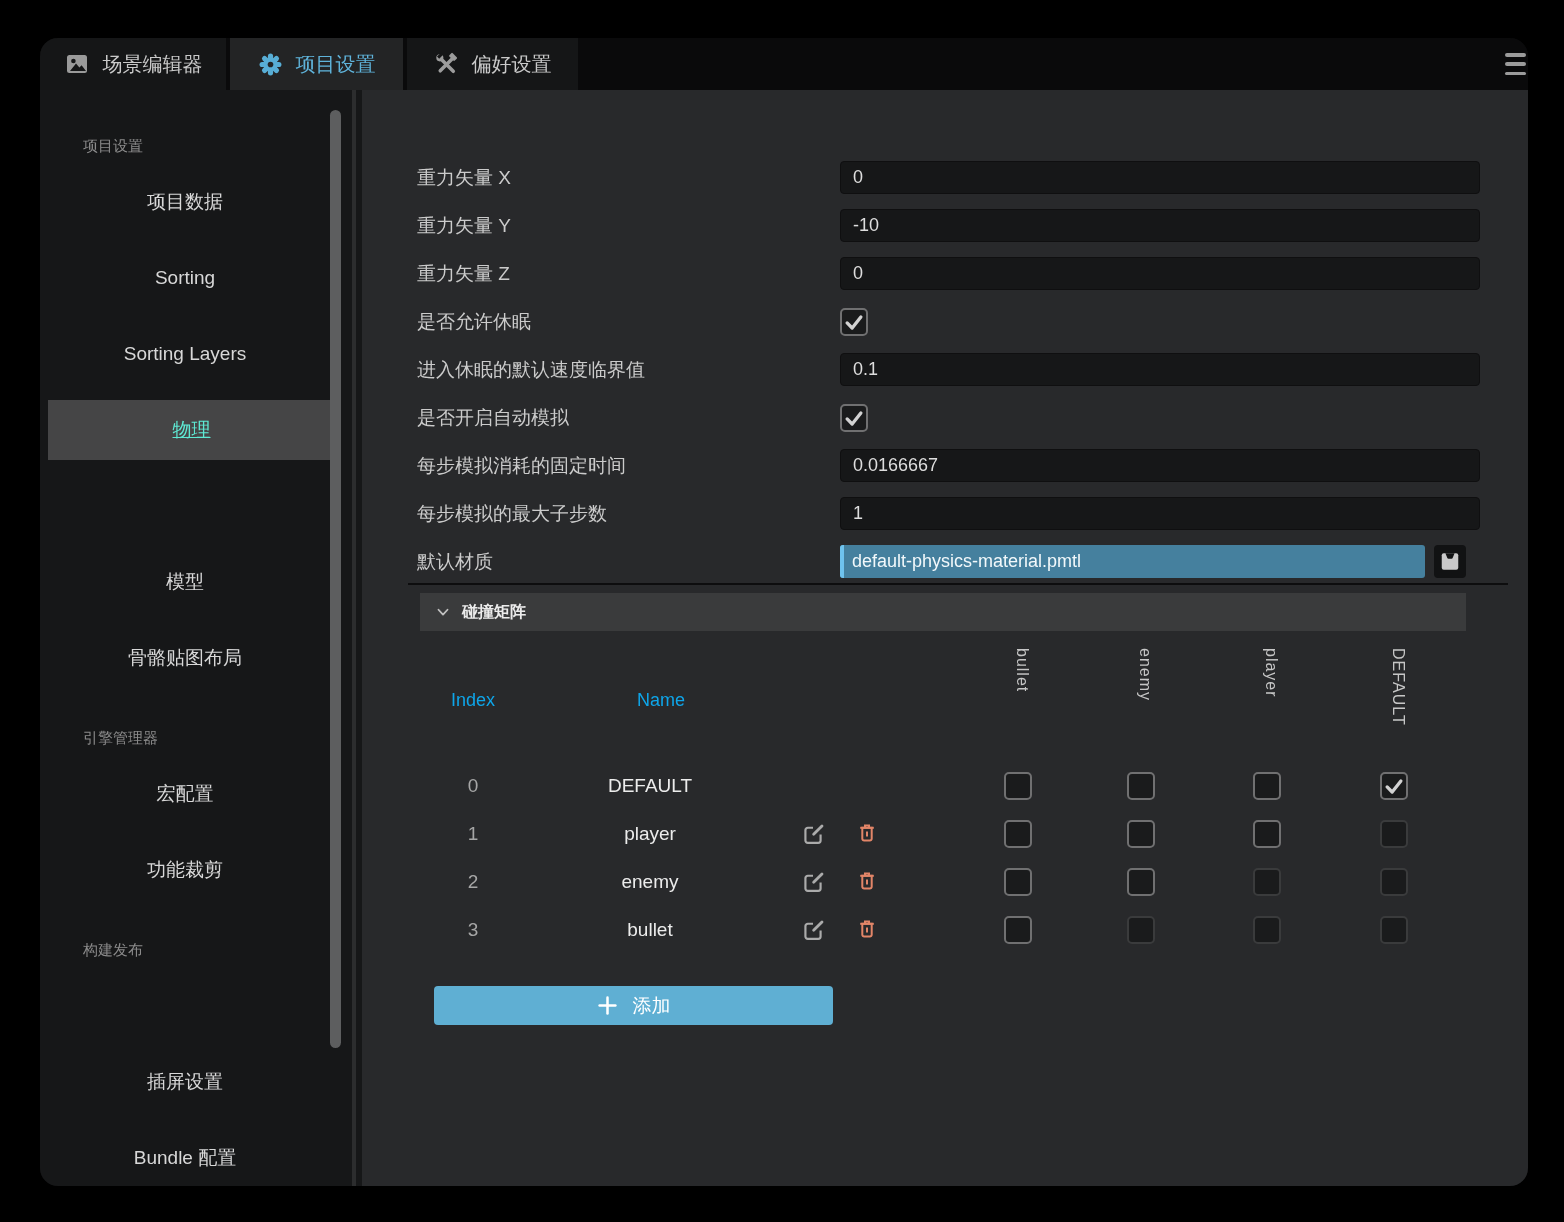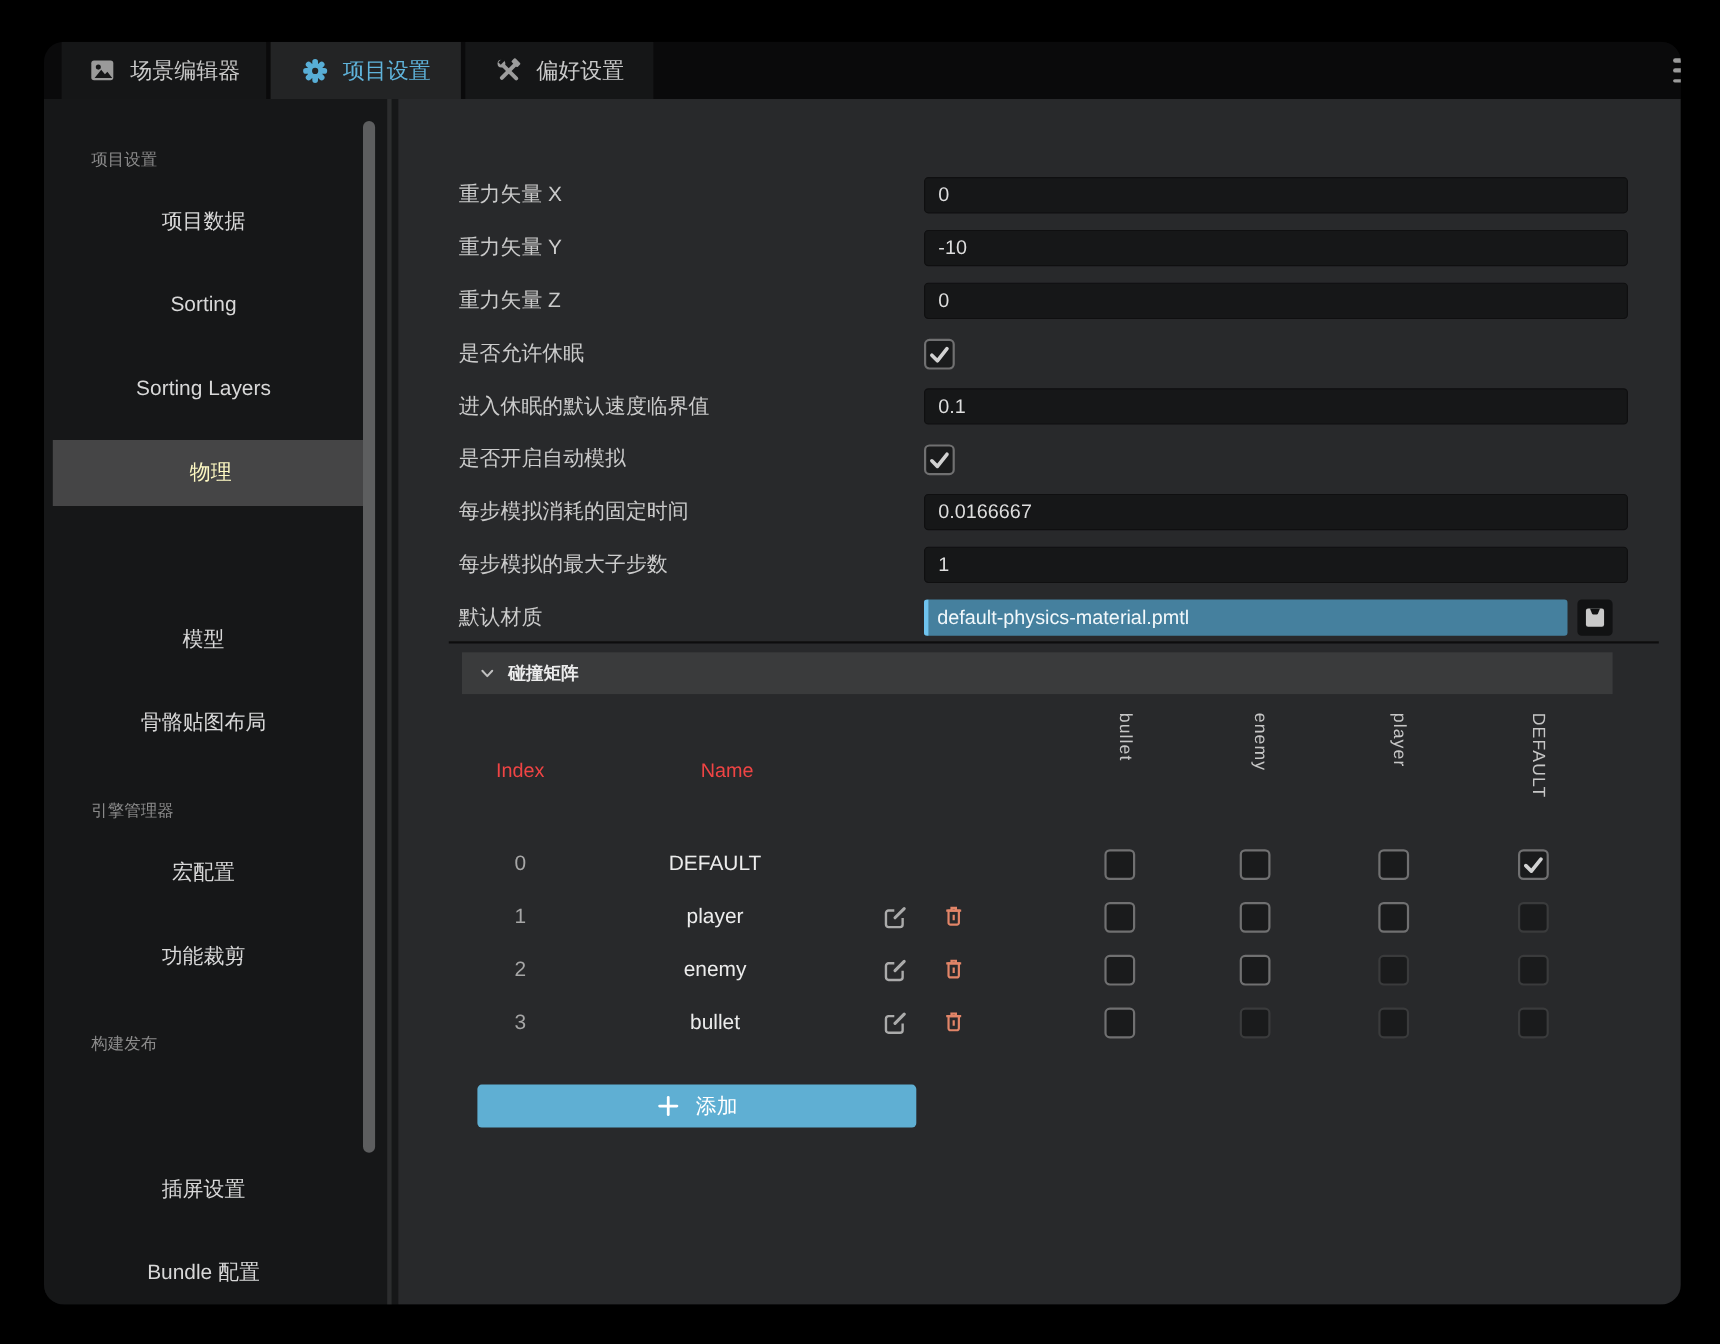--- a/index.html
+++ b/index.html
@@ -1,35 +1,35 @@
 <!DOCTYPE html>
 <html><head>
 <meta charset="utf-8">
 <style>
   html,body{margin:0;padding:0;background:#000;}
   .stage{position:relative;width:1564px;height:1222px;background:#000;overflow:hidden;
          font-family:"Liberation Sans","DejaVu Sans",sans-serif;-webkit-font-smoothing:antialiased;}
   .window{position:absolute;left:40px;top:38px;width:1488px;height:1148px;background:#0a0a0b;
           border-radius:18px;overflow:hidden;}
   
-  .tabbar{position:absolute;left:16px;top:0;right:0;height:52px;background:#0a0a0b;}
+  .tabbar{position:absolute;left:0;top:0;right:0;height:52px;background:#0a0a0b;}
   .tab{position:absolute;top:0;height:52px;display:flex;align-items:center;justify-content:center;
        gap:13px;background:#151617;color:#c9c9c9;font-size:20px;cursor:pointer;}
   .tab.active{background:#232425;color:#5fb3da;}
   .tab svg{display:block;}
   .hamburger{position:absolute;top:15px;width:21px;height:22px;display:flex;flex-direction:column;
              justify-content:space-between;cursor:pointer;}
   .hamburger span{display:block;height:3.5px;border-radius:2px;background:#9b9b9b;}
   
   .content{position:absolute;left:0;top:52px;right:0;bottom:0;}
   .sidebar{position:absolute;left:0;top:0;width:322px;height:100%;background:#161718;}
   .side-section{position:absolute;left:43px;font-size:15px;color:#8b8b8b;line-height:18px;}
   .side-item{position:absolute;left:0;width:290px;text-align:center;font-size:19px;color:#d8d8d8;
              line-height:34px;cursor:pointer;}
-  .side-item.selected{left:8px;width:287px;line-height:60px;background:#454546;color:#fef9c3;}
+  .side-item.selected{left:8px;width:287px;line-height:60px;background:#454546;color:#5eead4;text-decoration:underline;}
   .scrollthumb{position:absolute;left:290px;top:20px;width:11px;height:938px;background:#5d5e5f;
                border-radius:6px;}
   .splitter{position:absolute;left:312px;top:0;width:4px;height:100%;background:#2c2d2e;}
   .main{position:absolute;left:322px;top:0;right:0;height:100%;background:#28292b;}
   
   .frow{position:absolute;left:0;right:0;height:34px;}
   .flabel{position:absolute;left:55px;top:0;font-size:19px;line-height:34px;color:#cbcbcb;}
   .finput{position:absolute;left:478px;top:0;width:614px;height:31px;background:#161718;
           border:1px solid #0f0f10;border-radius:4px;color:#dedede;font-size:18px;padding:0 12px;
           font-family:"Liberation Sans","DejaVu Sans",sans-serif;outline:none;}
@@ -46,21 +46,21 @@
   .assetbtn{position:absolute;left:1072px;top:0;width:32px;height:33px;background:#111213;
             border-radius:4px;display:flex;align-items:center;justify-content:center;cursor:pointer;}
   
   .divider{position:absolute;left:46px;top:493px;width:1100px;height:2px;background:#0d0d0e;}
   .sec-header{position:absolute;left:58px;top:503px;width:1046px;height:38px;background:#3a3b3c;
               display:flex;align-items:center;cursor:pointer;}
   .sec-header svg{margin-left:14px;}
   .sec-title{margin-left:10px;font-size:16px;font-weight:bold;color:#ececec;}
   .colhead{position:absolute;top:558px;width:26px;writing-mode:vertical-rl;font-size:16px;
            color:#c6c6c6;letter-spacing:1px;white-space:nowrap;}
-  .thead{position:absolute;top:600px;font-size:18px;color:#ef4444;transform:translateX(-50%);}
+  .thead{position:absolute;top:600px;font-size:18px;color:#0ea5e9;transform:translateX(-50%);}
   .trow{position:absolute;left:0;right:0;height:34px;}
   .tindex{position:absolute;top:0;font-size:19px;color:#a6a6a6;line-height:34px;transform:translateX(-50%);}
   .tname{position:absolute;top:0;font-size:19px;color:#ececec;line-height:34px;transform:translateX(-50%);}
   .ibtn{position:absolute;top:4px;width:26px;height:26px;transform:translateX(-50%);cursor:pointer;}
   .trow .cb{top:3px;}
   .addbtn{position:absolute;left:72px;top:896px;width:399px;height:39px;background:#5fafd3;
           border-radius:4px;display:flex;align-items:center;justify-content:center;gap:15px;
           color:#fff;font-size:19px;cursor:pointer;}
 </style>
 </head>

